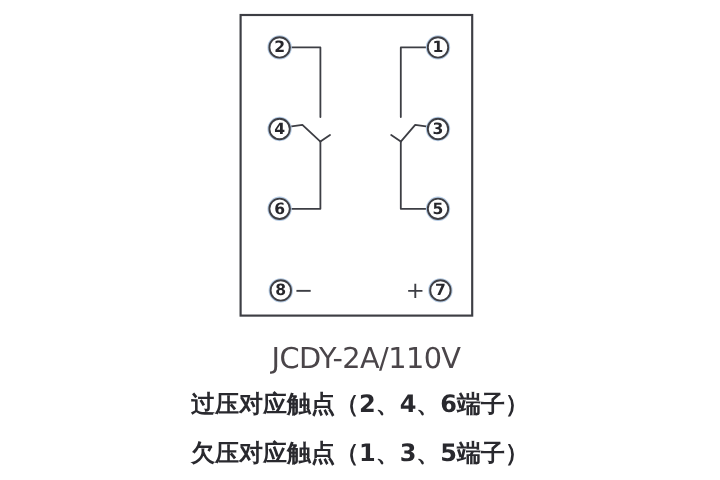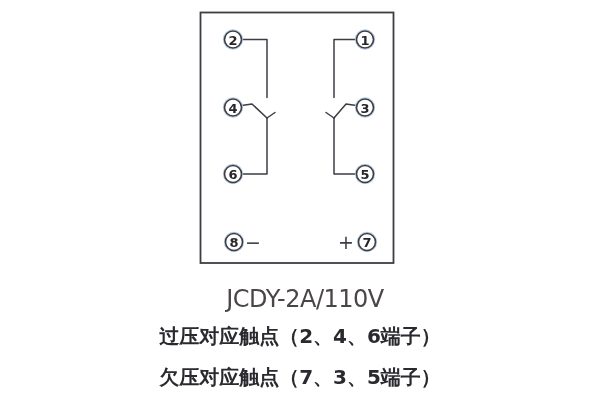--- a/index.html
+++ b/index.html
@@ -83,15 +83,15 @@
       <circle cx="367" cy="242" r="8.5" fill="#ffffff" stroke="#3d3e44" stroke-width="1.6"></circle>
       <text x="367" y="242.5" text-anchor="middle" dominant-baseline="central" font-family="&quot;DejaVu Sans&quot;, sans-serif" font-size="13" font-weight="bold" fill="#26262b">7</text>
       <text x="253" y="242" text-anchor="middle" dominant-baseline="central" font-family="&quot;DejaVu Sans&quot;, sans-serif" font-size="19" fill="#3d3e44">−</text>
       <text x="346" y="242" text-anchor="middle" dominant-baseline="central" font-family="&quot;DejaVu Sans&quot;, sans-serif" font-size="19" fill="#3d3e44">+</text>
     </svg>
 
   <div class="caption model-caption">JCDY-2A/110V</div>
 
   <div class="caption contact-caption line1">过压对应触点（2、4、6端子）</div>
 
-  <div class="caption contact-caption line2">欠压对应触点（7、3、5端子）</div>
+  <div class="caption contact-caption line2">欠压对应触点（1、3、5端子）</div>
 
 </div>
 
 </body></html>

